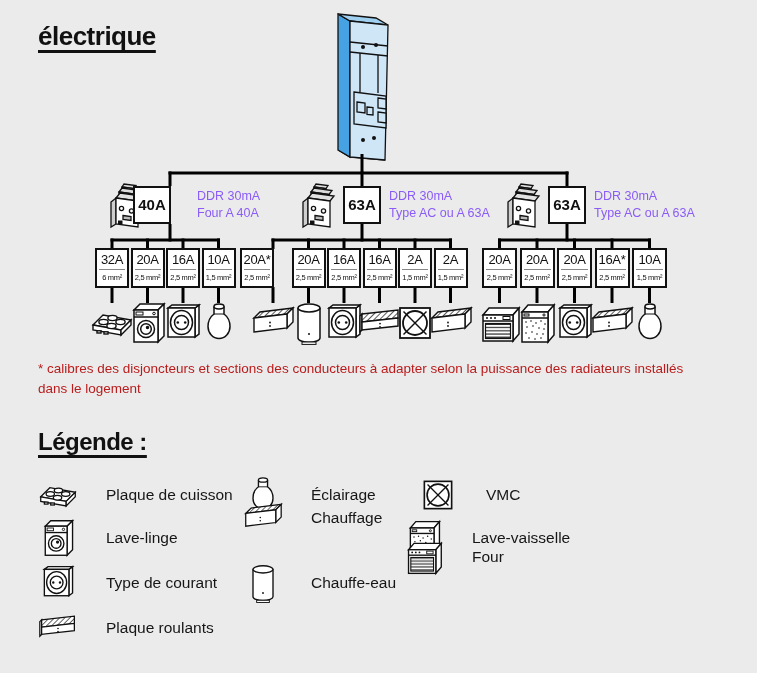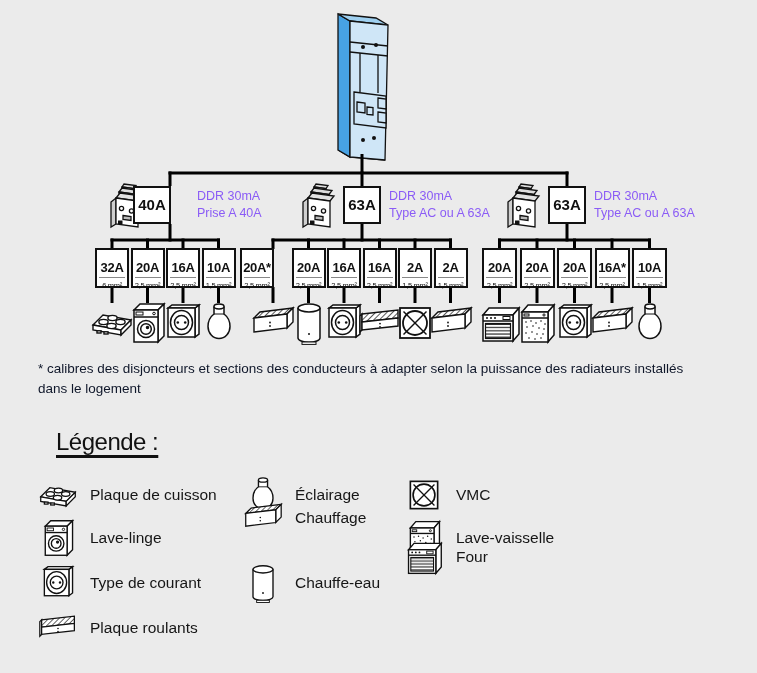--- a/index.html
+++ b/index.html
@@ -13,31 +13,31 @@
   
   .title{left:38px;top:20px;font-size:26px;font-weight:bold;line-height:33px;letter-spacing:-0.5px;}
   .u{text-decoration:underline;text-decoration-thickness:2.5px;text-underline-offset:5px;}
   
   .ddrbox{top:186px;width:38px;height:38px;background:#fff;border:2px solid #111;box-sizing:border-box;
     text-align:center;font-weight:bold;font-size:15px;line-height:34px;}
   .ddrlabel{top:188px;font-size:12.5px;line-height:17px;color:#8b5cf6;white-space:nowrap;}
   
   .bbox{top:248px;height:40px;background:#fff;border:2px solid #111;box-sizing:border-box;text-align:center;}
   .w34{width:34px;} .w35{width:35px;}
-  .bbox .amp{font-weight:bold;font-size:13px;line-height:16px;padding-top:10px;letter-spacing:-0.3px;}
+  .bbox .amp{font-weight:normal;font-size:13px;line-height:16px;padding-top:2px;letter-spacing:-0.3px;}
   .bbox .sep{height:1px;background:#888;margin:1px 2px 0 2px;}
   .bbox .wire{font-weight:normal;font-size:7.5px;line-height:9px;padding-top:3px;letter-spacing:-0.3px;white-space:nowrap;}
   .appl{top:301px;width:44px;height:44px;}
   
-  .footnote{left:38px;top:359px;width:660px;font-size:13.5px;line-height:20px;color:#0f172a;}
+  .footnote{left:38px;top:359px;width:660px;font-size:13.5px;line-height:20px;color:#b91c1c;}
   
-  .legtitle{left:56px;top:428px;font-size:24px;font-weight:normal;letter-spacing:-0.5px;}
+  .legtitle{left:38px;top:428px;font-size:24px;font-weight:bold;letter-spacing:-0.5px;}
   .legrow{display:flex;align-items:center;height:42px;}
   .legrow svg{width:40px;height:40px;flex:0 0 40px;}
-  .legrow .lab{margin-left:12px;font-size:15.5px;color:#161616;white-space:nowrap;}
+  .legrow .lab{margin-left:28px;font-size:15.5px;color:#161616;white-space:nowrap;}
 </style>
 </head>
 <body>
 
 <svg style="position:absolute;width:0;height:0" aria-hidden="true">
   <defs>
     <pattern id="hatchD" width="4" height="4" patternUnits="userSpaceOnUse" patternTransform="rotate(45)">
       <rect width="4" height="4" fill="#fff"></rect>
         <line x1="0" y1="0" x2="0" y2="4" stroke="#111" stroke-width="1.4"></line>
     </pattern>
@@ -187,20 +187,21 @@
         <circle cx="14.5" cy="28.5" r="2.1"></circle>
         <circle cx="24.5" cy="31" r="2.1"></circle>
         <polygon points="16,35.5 24,36.5 24,40.5 16,39.5" fill="#bbb"></polygon>
         <rect x="11" y="40.5" width="4.5" height="3.5" fill="#111" stroke="none"></rect>
       </g>
     </symbol>
   </defs>
 </svg>
 
 <div class="abs title">
+  <div><span class="u">électrique</span></div>
 </div>
 
 <svg class="abs" style="left:330px;top:12px" width="64" height="150" viewBox="0 0 64 150">
   <g stroke="#111" stroke-width="1.3">
     <polygon points="8,138 20,145 55,148 43,141" fill="#bfe0f5"></polygon>
     <polygon points="8,2 20,9 20,145 8,138" fill="#47a2e4"></polygon>
     <polygon points="8,2 46,6 58,13 20,9" fill="#9fd0f0"></polygon>
     <polygon points="20,9 58,13 55,148 20,145" fill="#cfe6f7"></polygon>
     <line x1="20" y1="30" x2="58" y2="34"></line>
     <line x1="20" y1="40" x2="58" y2="44"></line>
@@ -233,21 +234,21 @@
     <path d="M499.5,287 V303 M537,287 V303 M574.5,287 V303 M612,287 V303 M649.5,287 V303"></path>
   </g>
 </svg>
 
 <svg class="abs" style="left:107px;top:180px" width="40" height="52">
     <use href="#i-ddr-device"></use>
   </svg>
 <div class="abs ddrbox" style="left:133px">40A</div>
 <div class="abs ddrlabel" style="left:197px">
   <div>DDR 30mA</div>
-  <div>Prise A 40A</div>
+  <div>Four A 40A</div>
 </div>
 
 <svg class="abs" style="left:299px;top:180px" width="40" height="52">
     <use href="#i-ddr-device"></use>
   </svg>
 <div class="abs ddrbox" style="left:343px">63A</div>
 <div class="abs ddrlabel" style="left:389px">
   <div>DDR 30mA</div>
   <div>Type AC ou A 63A</div>
 </div>
@@ -428,21 +429,21 @@
     </svg>
   <span class="lab">Chauffage</span>
 </div>
 <div class="abs legrow" style="left:243px;top:562px">
   <svg>
       <use href="#i-water-heater"></use>
     </svg>
   <span class="lab">Chauffe-eau</span>
 </div>
 
-<div class="abs legrow" style="left:404px;top:474px">
+<div class="abs legrow" style="left:418px;top:474px">
   <svg>
       <use href="#i-vmc"></use>
     </svg>
   <span class="lab">VMC</span>
 </div>
 <div class="abs legrow" style="left:404px;top:517px">
   <svg>
       <use href="#i-dishwasher"></use>
     </svg>
   <span class="lab">Lave-vaisselle</span>

